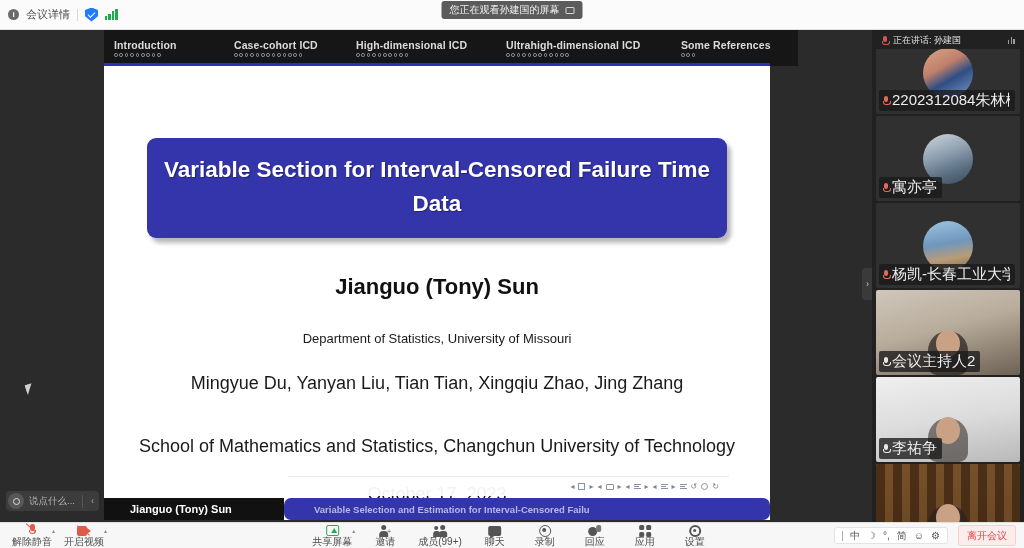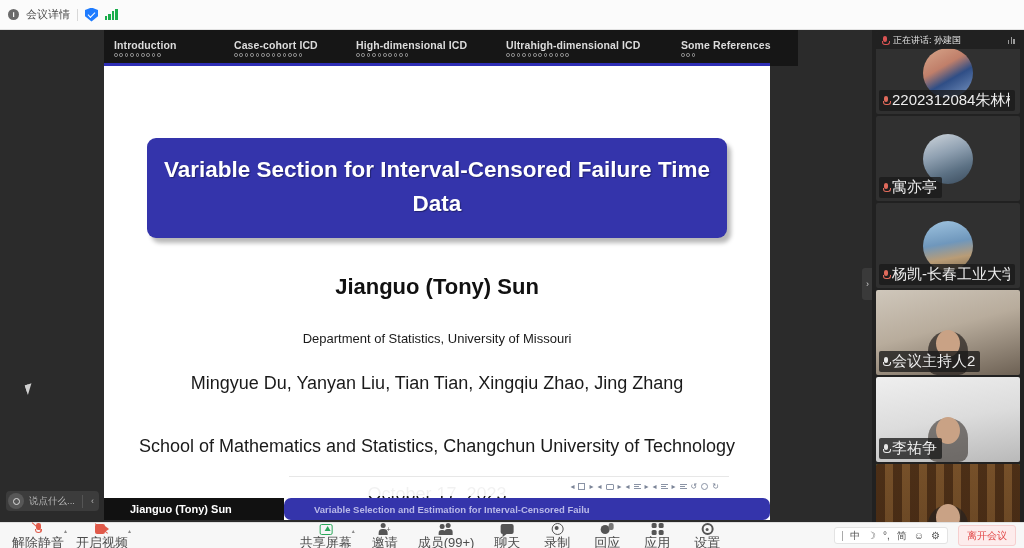--- a/index.html
+++ b/index.html
@@ -277,21 +277,21 @@
   
   .bottombar {
     position: absolute; bottom: 0; left: 0; width: 1024px; height: 26px;
     background: #f7f7f7; border-top: 1px solid #e0e0e0;
     display: flex; align-items: center;
   }
   .ctrl {
     display: flex; flex-direction: column; align-items: center; justify-content: center;
     gap: 0px; min-width: 34px; height: 26px; position: relative;
   }
-  .ctrl .lbl { font-size: 13px; color: #4d4d4d; line-height: 1; white-space: nowrap; }
+  .ctrl .lbl { font-size: 10px; color: #4d4d4d; line-height: 1; white-space: nowrap; }
   .ctrl .gi { height: 13px; display:flex; align-items:center; justify-content:center; }
   .ctrl .chev { position:absolute; right:-3px; top:4px; font-size:6px; color:#8a8a8a; }
   .bb-left { display: flex; align-items: center; gap: 12px; padding-left: 12px; }
   .bb-center {
     position: absolute; left: 50%; transform: translateX(-50%);
     display: flex; align-items: center; gap: 16px;
   }
   .bb-right { position: absolute; right: 8px; display: flex; align-items: center; gap: 10px; }
 
   .ime {
@@ -354,20 +354,24 @@
       <span class="sep"></span>
       <span class="shield"></span>
       <span class="signal">
           <i></i>
           <i></i>
           <i></i>
           <i></i>
         </span>
     </div>
 
+    <div class="tb-center">
+      <span>您正在观看孙建国的屏幕</span>
+      <span class="mini-scr"></span>
+    </div>
 
   </div>
 
   <div class="stage">
     <div class="stage-side-l"></div>
     <div class="stage-side-r"></div>
 
     <div class="slide-wrap">
 
       <div class="slide-head">

